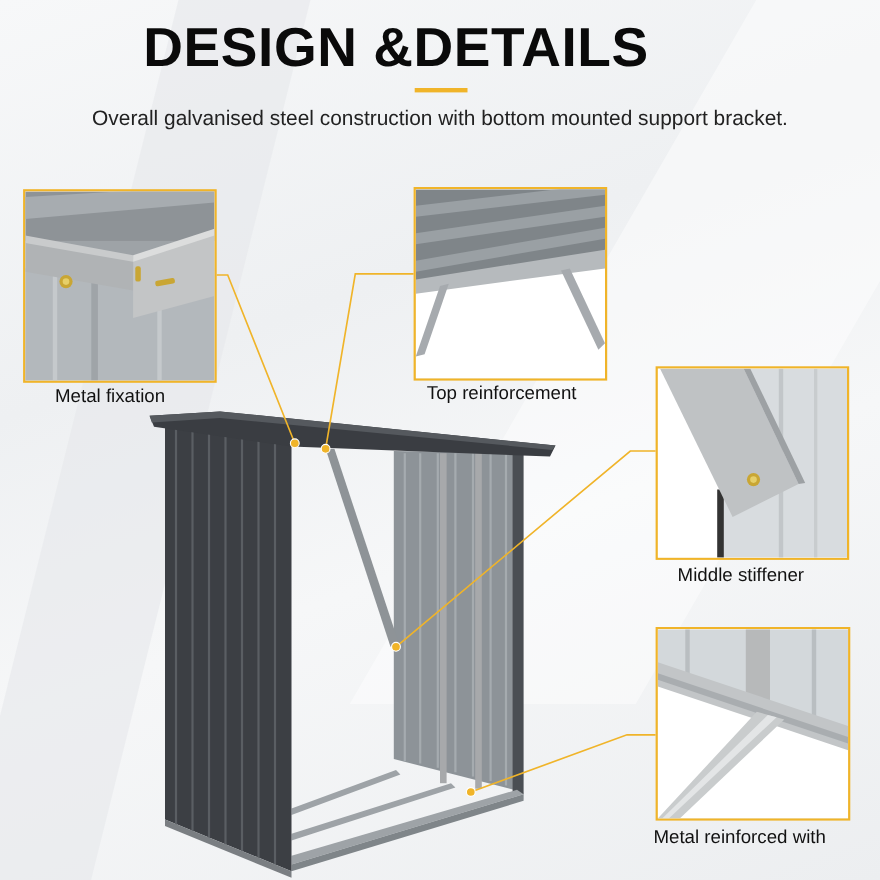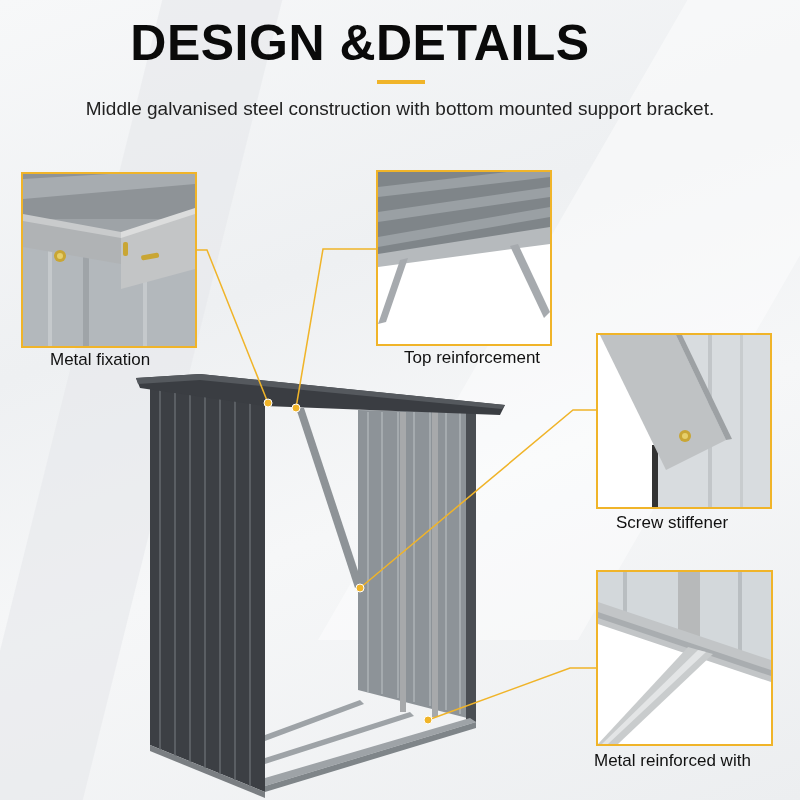--- a/index.html
+++ b/index.html
@@ -17,21 +17,21 @@
   svg.layer{position:absolute;left:0;top:0;}
 </style>
 </head>
 <body>
 
 <div class="sheen sheen1"></div>
 <div class="sheen sheen2"></div>
 
 <div class="title">DESIGN &amp;DETAILS</div>
 <div class="title-bar"></div>
-<div class="subtitle">Middle galvanised steel construction with bottom mounted support bracket.</div>
+<div class="subtitle">Overall galvanised steel construction with bottom mounted support bracket.</div>
 
 <div class="box" style="left:21px;top:172px;width:176px;height:176px;">
   <svg width="172" height="172" viewBox="0 0 172 172">
     <rect width="172" height="172" fill="#9ea3a7"></rect>
     <rect width="172" height="45" fill="#8e9397"></rect>
     <polygon points="0,5 172,-5 172,10 0,25" fill="#a7acb0"></polygon>
     <rect x="0" y="70" width="172" height="102" fill="#b3b8bc"></rect>
     <rect x="25" y="70" width="4" height="102" fill="#c5c9cc"></rect>
     <rect x="60" y="70" width="6" height="102" fill="#9fa4a8"></rect>
     <rect x="120" y="70" width="4" height="102" fill="#c5c9cc"></rect>
@@ -52,36 +52,36 @@
     <rect width="172" height="172" fill="#ffffff"></rect>
     <polygon points="0,0 172,0 172,60 0,90" fill="#7f8589"></polygon>
     <polygon points="0,15 172,-5 172,5 0,25" fill="#9aa0a4"></polygon>
     <polygon points="0,40 172,15 172,25 0,50" fill="#9aa0a4"></polygon>
     <polygon points="0,65 172,35 172,45 0,75" fill="#9aa0a4"></polygon>
     <polygon points="0,82 172,55 172,72 0,95" fill="#b6babd"></polygon>
     <polygon points="22,88 30,86 8,150 0,152" fill="#a6aaae"></polygon>
     <polygon points="132,74 140,72 172,140 166,146" fill="#a6aaae"></polygon>
   </svg>
 </div>
-<div class="caption" style="left:404px;top:348px;text-align:center;">Top reinforcement</div>
+<div class="caption" style="left:388px;top:348px;text-align:center;">Top reinforcement</div>
 
 <div class="box" style="left:596px;top:333px;width:176px;height:176px;">
   <svg width="172" height="172" viewBox="0 0 172 172">
     <rect width="172" height="172" fill="#ffffff"></rect>
     <rect x="58" y="0" width="114" height="172" fill="#d8dcdf"></rect>
     <rect x="110" y="0" width="4" height="172" fill="#c2c6c9"></rect>
     <rect x="142" y="0" width="3" height="172" fill="#c8ccce"></rect>
     <rect x="54" y="110" width="6" height="62" fill="#333"></rect>
     <polygon points="2,0 78,0 128,105 68,135" fill="#bfc2c4"></polygon>
     <polygon points="78,0 84,0 134,104 128,105" fill="#9da1a4"></polygon>
     <circle cx="87" cy="101" r="6" fill="#c9a634"></circle>
     <circle cx="87" cy="101" r="3" fill="#e6cf6a"></circle>
   </svg>
 </div>
-<div class="caption" style="left:616px;top:513px;">Screw stiffener</div>
+<div class="caption" style="left:616px;top:513px;">Middle stiffener</div>
 
 <div class="box" style="left:596px;top:570px;width:177px;height:176px;">
   <svg width="173" height="172" viewBox="0 0 173 172">
     <rect width="173" height="172" fill="#ffffff"></rect>
     <polygon points="0,0 173,0 173,95 0,38" fill="#d3d8db"></polygon>
     <rect x="25" y="0" width="4" height="45" fill="#b9bec1"></rect>
     <rect x="80" y="0" width="22" height="70" fill="#b7b9ba"></rect>
     <rect x="140" y="0" width="4" height="90" fill="#b9bec1"></rect>
     <polygon points="0,30 173,88 173,110 0,52" fill="#c2c5c7"></polygon>
     <polygon points="0,40 173,98 173,104 0,46" fill="#a9adb0"></polygon>

